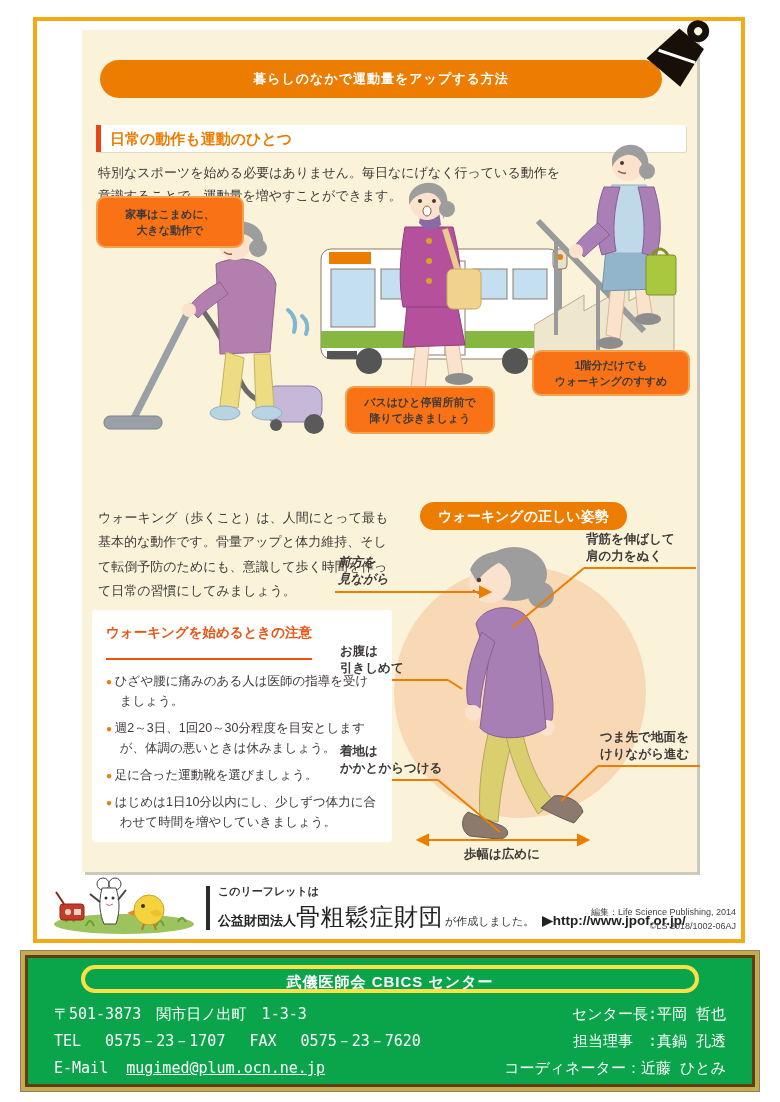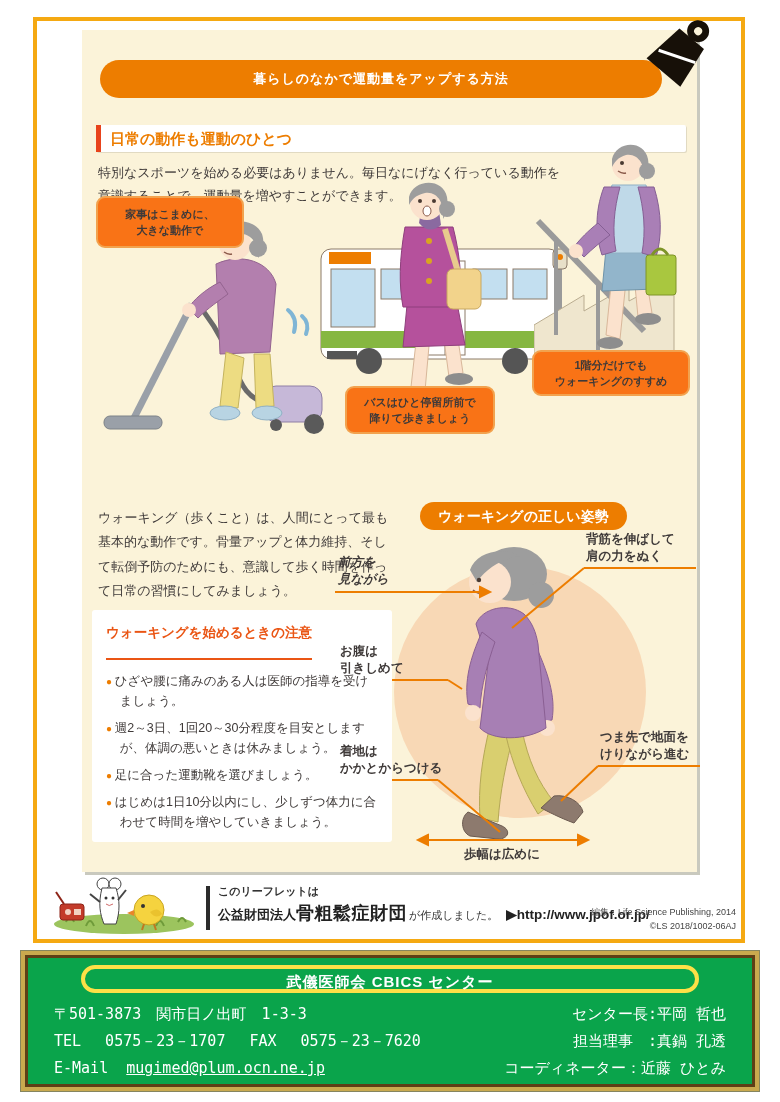--- a/index.html
+++ b/index.html
@@ -45,21 +45,21 @@
   .posture-svg { position:absolute; left:248px; top:452px; z-index:1; }
   .plabel { position:absolute; font-size:12.5px; font-weight:600; line-height:1.35;
             color:#3f3a39; white-space:pre-line; z-index:3; }
   
   .mascot { position:absolute; left:46px; top:874px; }
   .foot-bar { position:absolute; left:206px; top:886px; width:4px; height:44px; background:#2b2b2b; }
   .foot-text { position:absolute; left:218px; top:884px; }
   .foot-line1 { font-size:11px; font-weight:bold; color:#333; }
   .foot-line2 { display:flex; align-items:baseline; margin-top:2px; }
   .org-prefix { font-size:13px; font-weight:bold; color:#222; }
-  .org-name   { font-size:18px; font-weight:bold; color:#222; letter-spacing:0.5px; }
+  .org-name   { font-size:24px; font-weight:normal; color:#222; letter-spacing:0.5px; }
   .org-suffix { font-size:11px; color:#333; margin-left:2px; }
   .jpof-url   { font-size:13.5px; font-weight:bold; color:#222; margin-left:8px; text-decoration:none; cursor:pointer; }
   .credits { position:absolute; right:44px; top:906px; text-align:right; font-size:9px;
              color:#444; line-height:1.5; }
   
   .contact-outer { position:absolute; left:20px; top:950px; width:740px; height:142px;
                    background:#C9A94E; border:1px solid #85855F; padding:4px; box-sizing:border-box; }
   .contact-inner { width:100%; height:100%; background:#0AA44B; border:3px solid #5E3E16;
                    box-sizing:border-box; position:relative; }
   .contact-pill { position:absolute; left:50%; transform:translateX(-50%); top:7px;

